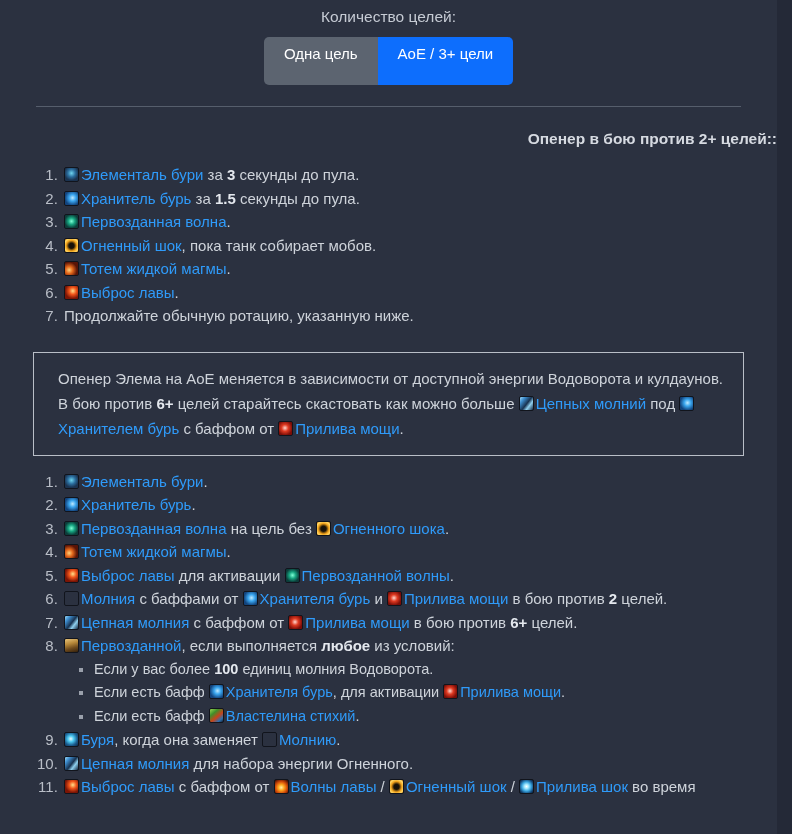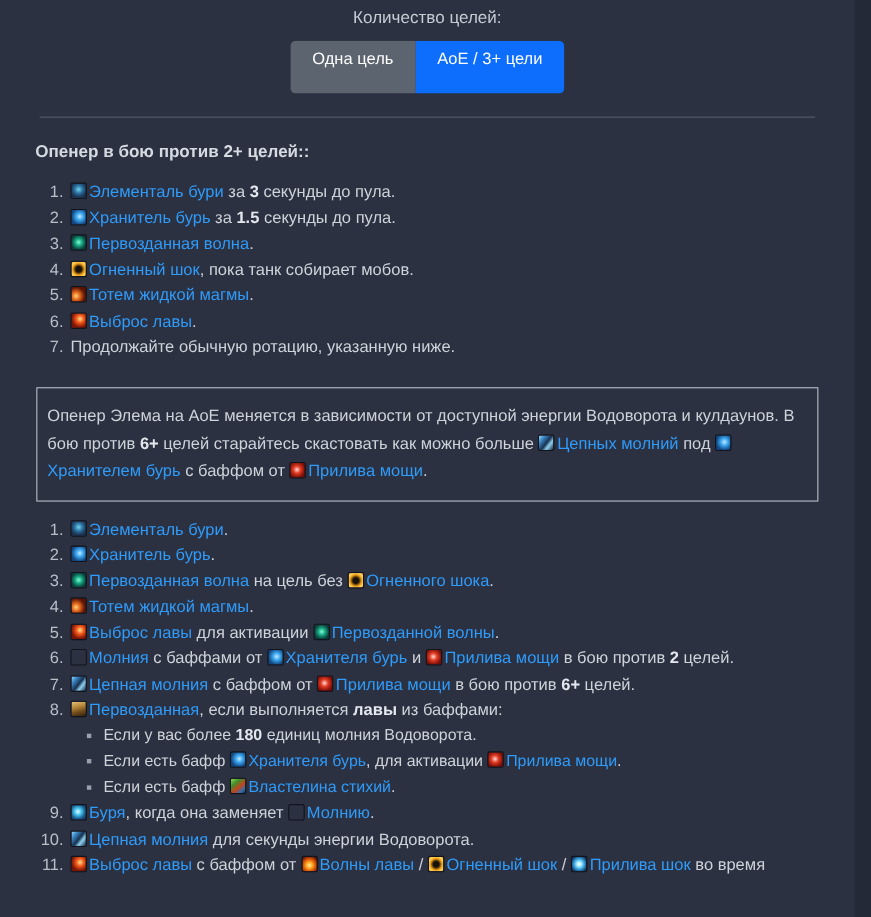--- a/index.html
+++ b/index.html
@@ -61,20 +61,21 @@
     margin: 21px 36px 0 36px;
   }
 
   
   h3.section-title {
     color: #d6dae1;
     font-size: 15.5px;
     font-weight: bold;
     margin: 22px 0 0 32px;
     line-height: 20px;
+    text-align: right;
   }
 
   
   ol.rot-list {
     margin: 14px 0 0 0;
     padding-left: 62px;
     color: #ced3da;
     font-size: 15px;
     line-height: 23.5px;
   }
@@ -188,21 +189,21 @@
   
   .ico-frost-shock{
     background:
       radial-gradient(circle at 50% 50%, #ffffff 0%, #a9ecff 22%, #3aa6e0 50%, #12406e 80%, #091c33 100%);
   }
 
   
   .note-box {
     margin: 24px 33px 0 33px;
     border: 1px solid #b9bec7;
-    padding: 13px 16px 14px 9px;
+    padding: 13px 16px 14px 24px;
     color: #ced3da;
     font-size: 15px;
     line-height: 25px;
   }
 </style>
 </head>
 <body>
 
 <div class="page">
 
@@ -263,38 +264,38 @@
     <li>
       <span class="ico ico-lava-burst"></span><a class="spell">Выброс лавы</a><span> для активации </span><span class="ico ico-primordial-wave"></span><a class="spell">Первозданной волны</a><span>.</span>
     </li>
     <li>
       <span class="ico ico-lightning-bolt"></span><a class="spell">Молния</a><span> с баффами от </span><span class="ico ico-stormkeeper"></span><a class="spell">Хранителя бурь</a><span> и </span><span class="ico ico-surge-of-power"></span><a class="spell">Прилива мощи</a><span> в бою против </span><b class="num">2</b><span> целей.</span>
     </li>
     <li>
       <span class="ico ico-chain-lightning"></span><a class="spell">Цепная молния</a><span> с баффом от </span><span class="ico ico-surge-of-power"></span><a class="spell">Прилива мощи</a><span> в бою против </span><b class="num">6+</b><span> целей.</span>
     </li>
     <li>
-      <span class="ico ico-earthquake"></span><a class="spell">Первозданная</a><span>, если выполняется </span><b class="num">лавы</b><span> из баффами:</span>
+      <span class="ico ico-earthquake"></span><a class="spell">Первозданной</a><span>, если выполняется </span><b class="num">любое</b><span> из условий:</span>
       <ul class="sub-list">
         <li>
-          <span>Если у вас более </span><b class="num">180</b><span> единиц молния Водоворота.</span>
+          <span>Если у вас более </span><b class="num">100</b><span> единиц молния Водоворота.</span>
         </li>
         <li>
           <span>Если есть бафф </span><span class="ico ico-stormkeeper"></span><a class="spell">Хранителя бурь</a><span>, для активации </span><span class="ico ico-surge-of-power"></span><a class="spell">Прилива мощи</a><span>.</span>
         </li>
         <li>
           <span>Если есть бафф </span><span class="ico ico-master-elements"></span><a class="spell">Властелина стихий</a><span>.</span>
         </li>
       </ul>
     </li>
     <li>
       <span class="ico ico-tempest"></span><a class="spell">Буря</a><span>, когда она заменяет </span><span class="ico ico-lightning-bolt"></span><a class="spell">Молнию</a><span>.</span>
     </li>
     <li>
-      <span class="ico ico-chain-lightning"></span><a class="spell">Цепная молния</a><span> для секунды энергии Водоворота.</span>
+      <span class="ico ico-chain-lightning"></span><a class="spell">Цепная молния</a><span> для набора энергии Огненного.</span>
     </li>
     <li>
       <span class="ico ico-lava-burst"></span><a class="spell">Выброс лавы</a><span> с баффом от </span><span class="ico ico-lava-surge"></span><a class="spell">Волны лавы</a><span> / </span><span class="ico ico-flame-shock"></span><a class="spell">Огненный шок</a><span> / </span><span class="ico ico-frost-shock"></span><a class="spell">Прилива шок</a><span> во время передвижения.</span>
     </li>
   </ol>
 
 </div>
 
 <div class="scroll-track"></div>
 

